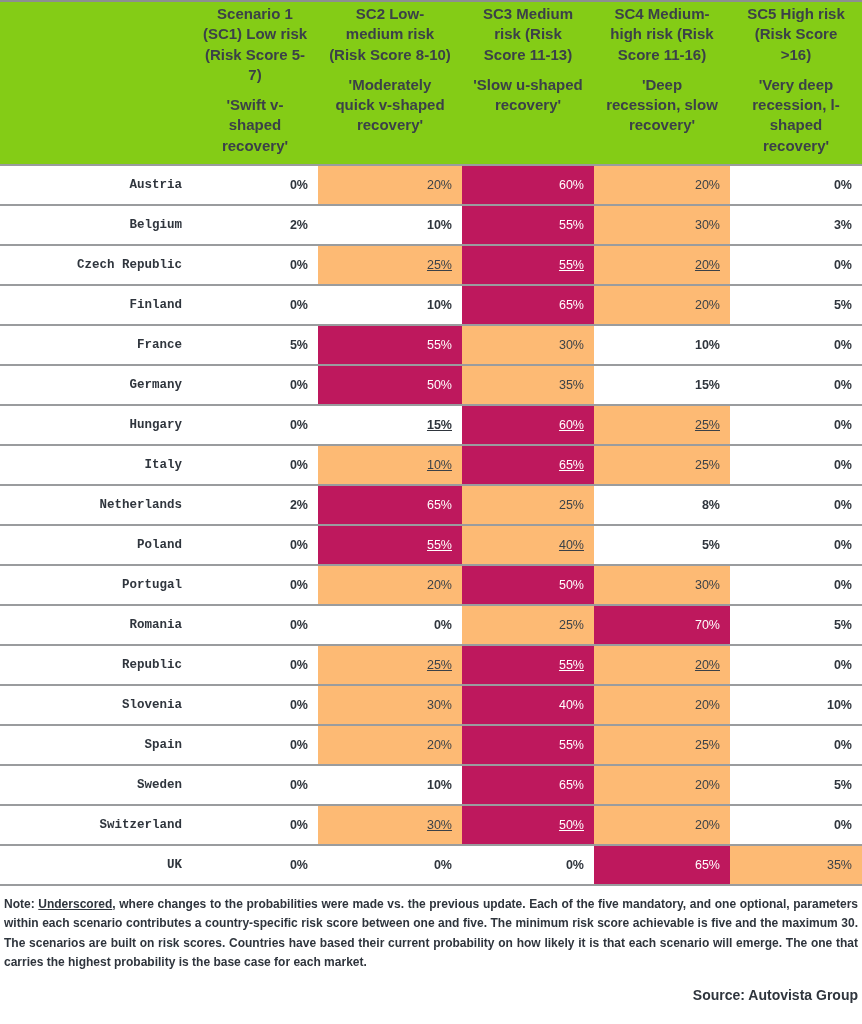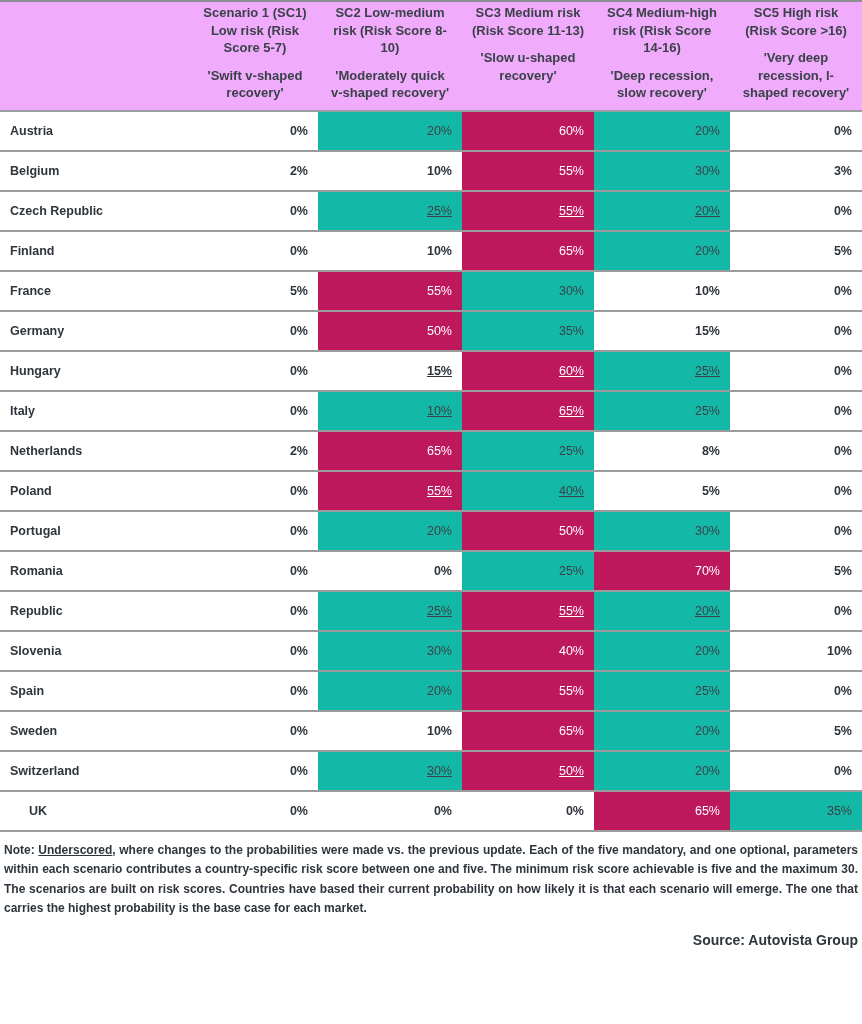--- a/index.html
+++ b/index.html
@@ -24,49 +24,49 @@
   table.matrix col.c-sc1 { width: 126px; }
   table.matrix col.c-sc2 { width: 144px; }
   table.matrix col.c-sc3 { width: 132px; }
   table.matrix col.c-sc4 { width: 136px; }
   table.matrix col.c-sc5 { width: 132px; }
 
   thead th {
     vertical-align: top;
     padding: 2px 10px 8px 10px;
     text-align: center;
-    font-size: 13px;
+    font-size: 15px;
     line-height: 1.35;
     font-weight: bold;
     color: #3b4148;
-    background: #f0abfc;
+    background: #84cc16;
     border-top: 2px solid #8d8f91;
   }
   thead th.corner { border-top: 2px solid #8d8f91; }
   thead th .hdr-title { display: block; }
   thead th .hdr-sub { display: block; margin-top: 10px; }
 
   tbody td {
     height: 40px;
     font-size: 12.5px;
     font-weight: bold;
     color: #2f353d;
     border-top: 2px solid #9a9c9e;
     padding: 0 10px;
     background: #ffffff;
     white-space: nowrap;
   }
   tbody tr.last-row td { border-bottom: 2px solid #9a9c9e; padding-left: 29px; }
-  tbody td.country { text-align: left; }
+  tbody td.country { text-align: right; font-family: Liberation Mono, monospace; }
   tbody td.val { text-align: right; }
   tbody td.val.u span.num { text-decoration: underline; }
 
   
   td.lvl-white { background: #ffffff; }
-  td.lvl-light { background: #14b8a6; }
+  td.lvl-light { background: #fdba74; }
   td.lvl-hot   { background: #be185d; color: #ffffff; font-weight: normal; }
   td.lvl-light span.num { font-weight: normal; color: #3b4148; }
   td.lvl-hot span.num { font-weight: normal; color: #ffffff; }
 
   .note {
     margin: 9px 0 0 0;
     padding: 0 4px 0 4px;
     font-size: 12px;
     line-height: 1.62;
     font-weight: bold;
@@ -105,21 +105,21 @@
         </th>
         <th>
           <span class="hdr-title">SC2 Low-medium risk (Risk Score 8-10)</span>
           <span class="hdr-sub">'Moderately quick v-shaped recovery'</span>
         </th>
         <th>
           <span class="hdr-title">SC3 Medium risk (Risk Score 11-13)</span>
           <span class="hdr-sub">'Slow u-shaped recovery'</span>
         </th>
         <th>
-          <span class="hdr-title">SC4 Medium-high risk (Risk Score 14-16)</span>
+          <span class="hdr-title">SC4 Medium-high risk (Risk Score 11-16)</span>
           <span class="hdr-sub">'Deep recession, slow recovery'</span>
         </th>
         <th>
           <span class="hdr-title">SC5 High risk (Risk Score &gt;16)</span>
           <span class="hdr-sub">'Very deep recession, l-shaped recovery'</span>
         </th>
       </tr>
     </thead>
     <tbody id="matrix-body">
         <tr>

